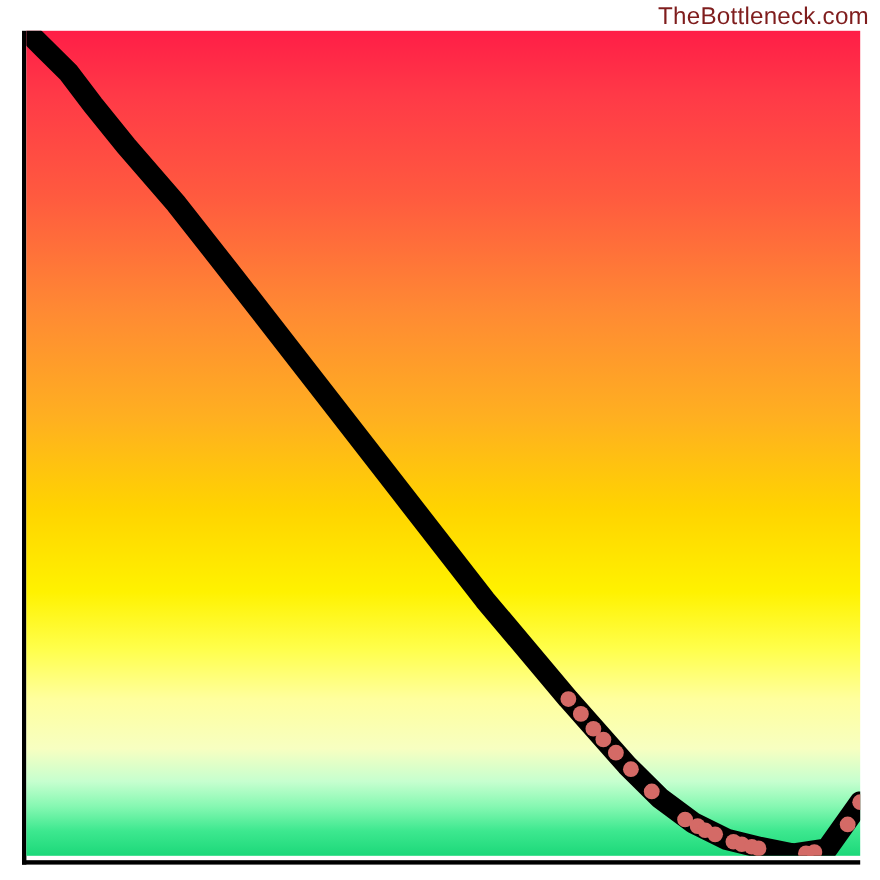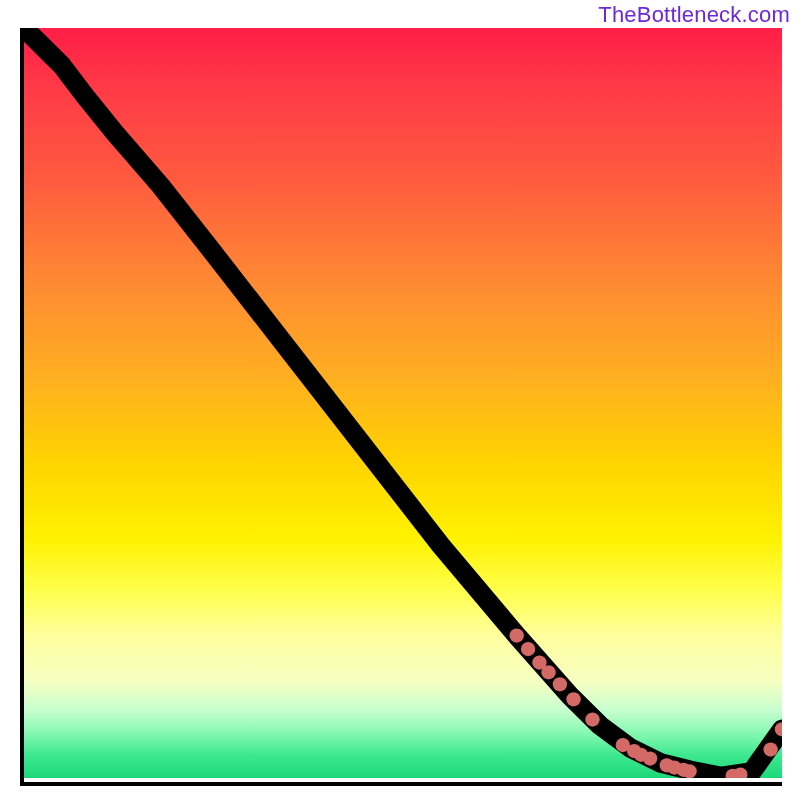--- a/index.html
+++ b/index.html
@@ -16,21 +16,21 @@
     height: 800px;
     box-sizing: border-box;
   }
   .watermark {
     position: absolute;
     top: 2px;
     right: 10px;
     font-family: Arial, Helvetica, sans-serif;
     font-size: 22px;
     font-weight: 500;
-    color: #6d28d9;
+    color: #7f1d1d;
     letter-spacing: 0.2px;
     user-select: none;
     z-index: 3;
   }
   .plot {
     position: absolute;
     left: 20px;
     top: 28px;
     width: 762px;
     height: 758px;

